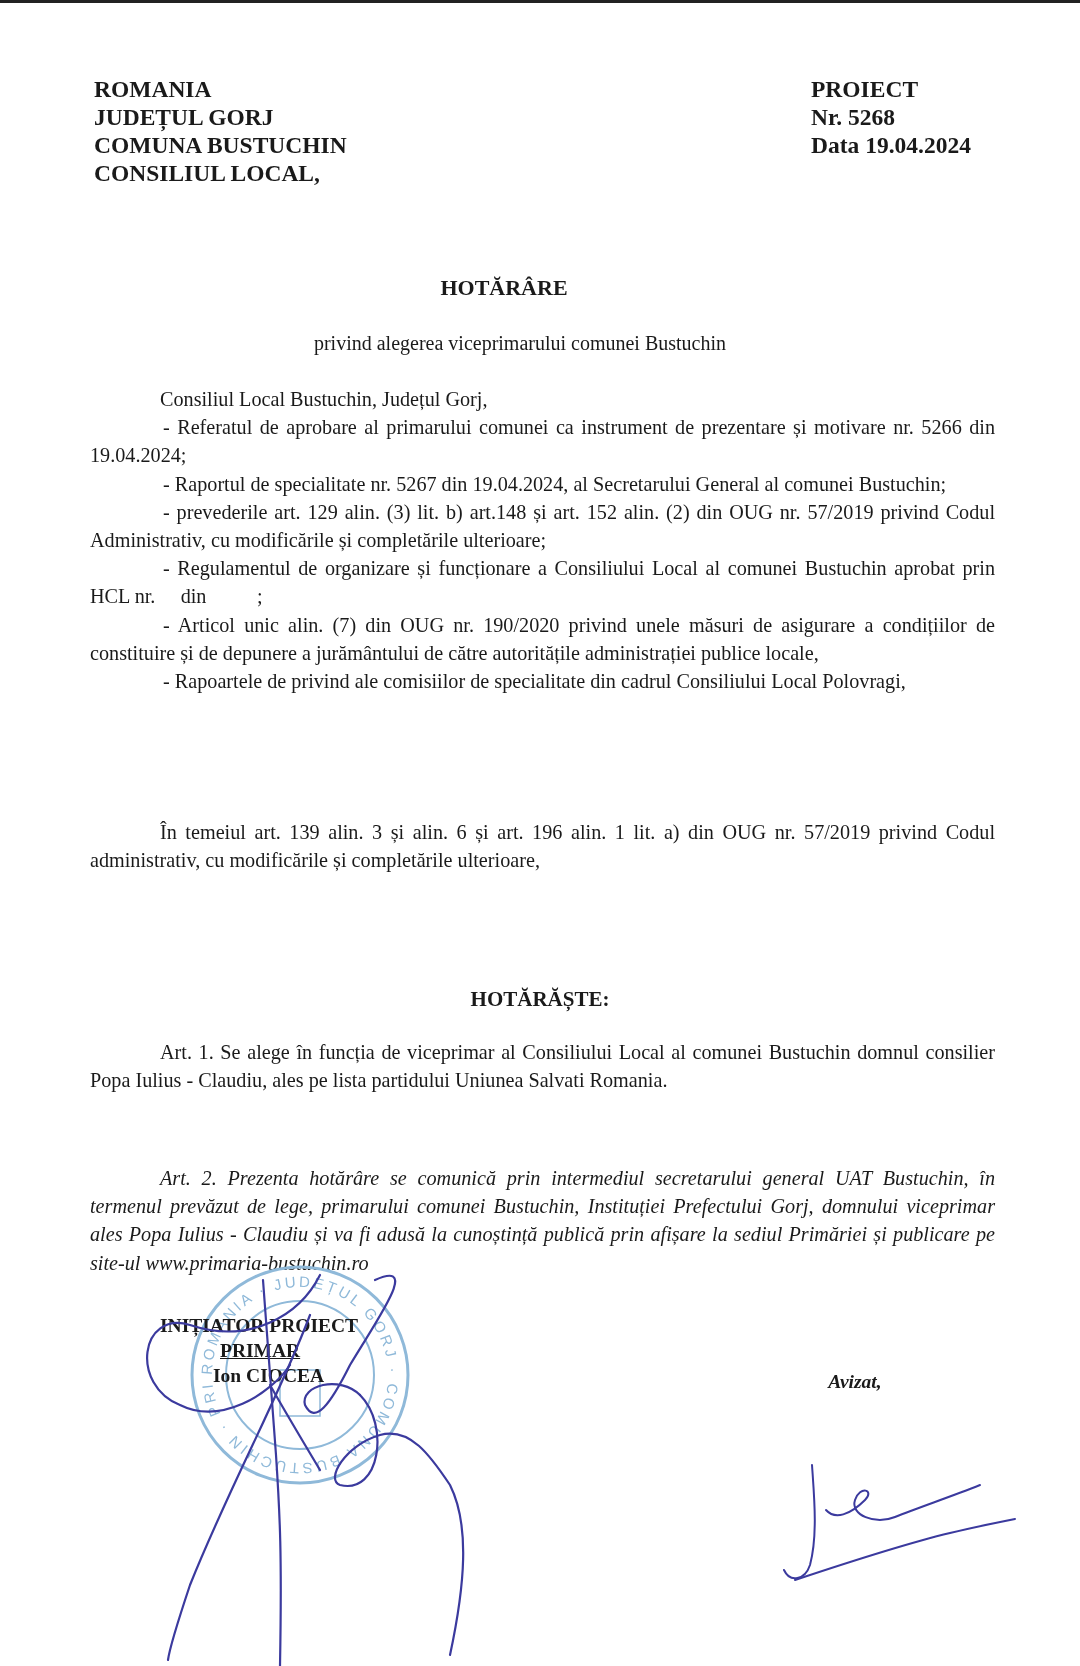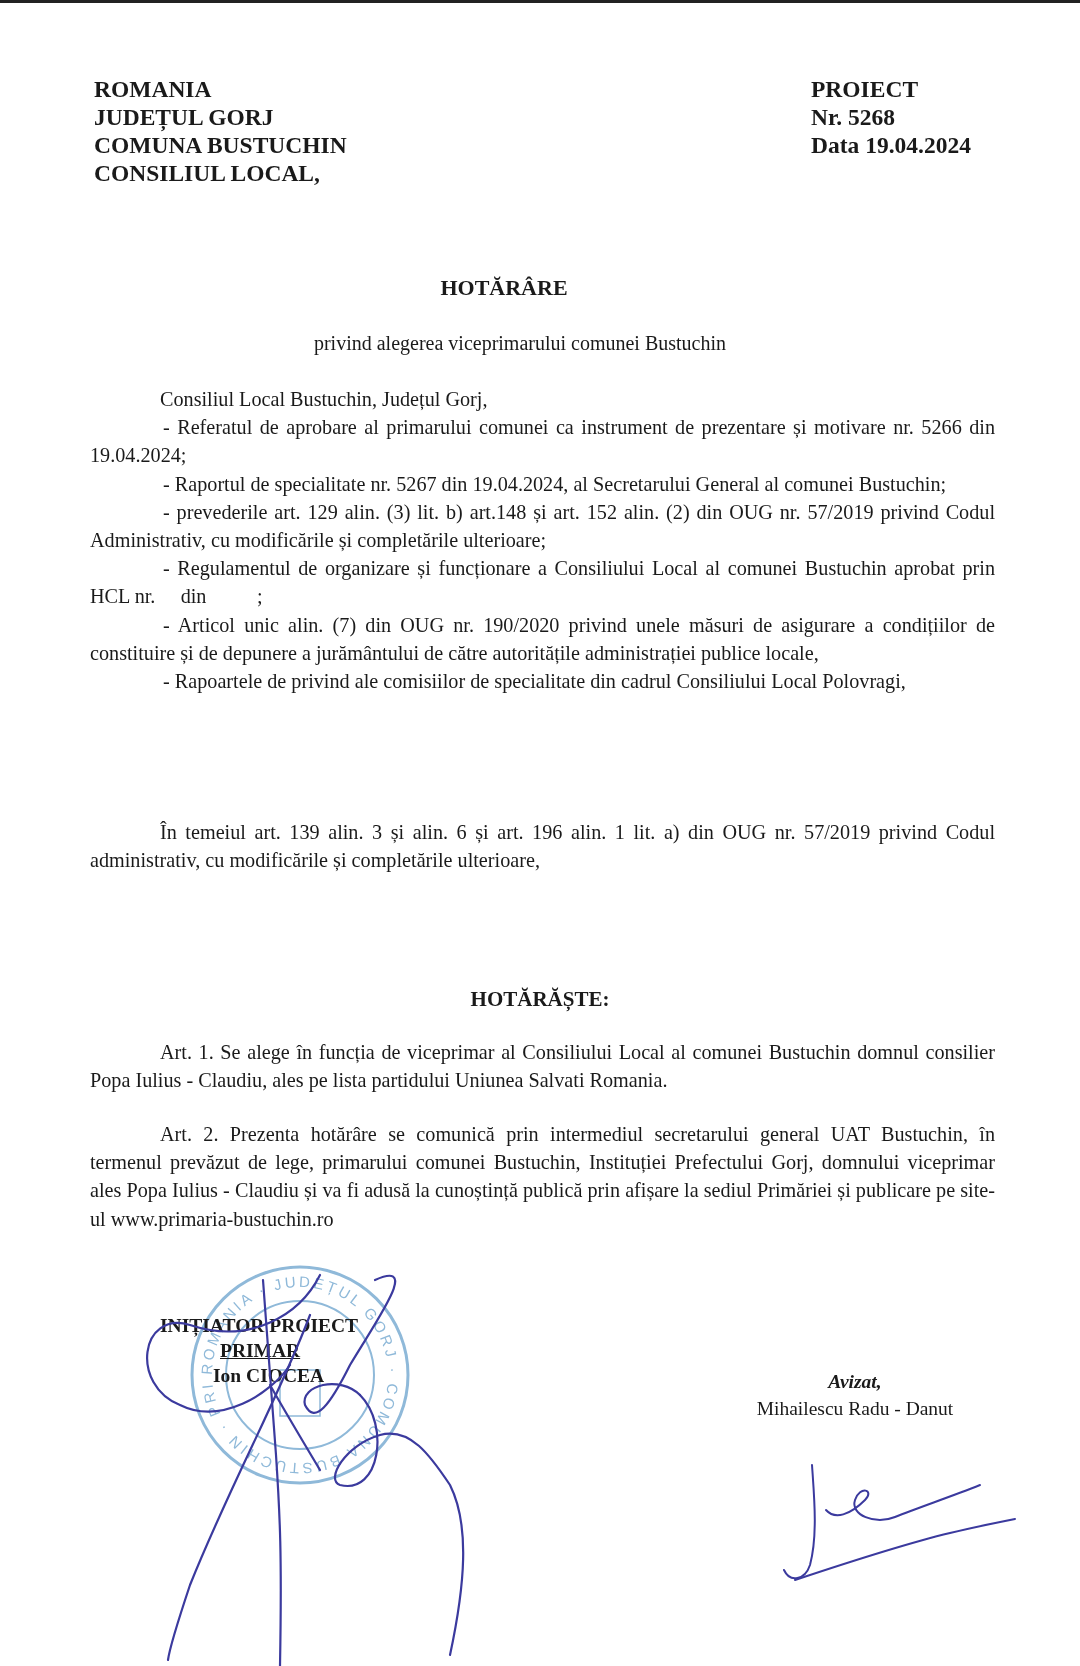--- a/index.html
+++ b/index.html
@@ -165,21 +165,21 @@
 <div class="body-block" style="top:818px;">
   <p class="indent">În temeiul art. 139 alin. 3 și alin. 6 și art. 196 alin. 1 lit. a) din OUG nr. 57/2019 privind Codul administrativ, cu modificările și completările ulterioare,</p>
 </div>
 
 <div class="decision-title">HOTĂRĂȘTE:</div>
 
 <div class="body-block" style="top:1038px;">
   <p class="indent">Art. 1. Se alege în funcția de viceprimar al Consiliului Local al comunei Bustuchin domnul consilier Popa Iulius - Claudiu, ales pe lista partidului Uniunea Salvati Romania.</p>
 </div>
 
-<div class="body-block" style="top:1120px;">
+<div class="body-block" style="top:1164px;font-style:italic;">
   <p class="indent">Art. 2. Prezenta hotărâre se comunică prin intermediul secretarului general UAT Bustuchin, în termenul prevăzut de lege, primarului comunei Bustuchin, Instituției Prefectului Gorj, domnului viceprimar ales Popa Iulius - Claudiu  și va fi adusă la cunoștință publică prin afișare la sediul Primăriei și publicare pe site-ul www.primaria-bustuchin.ro</p>
 </div>
 
 <svg class="stamp" viewBox="0 0 230 230">
   <defs>
     <path id="stampCircle" d="M115,115 m-88,0 a88,88 0 1,1 176,0 a88,88 0 1,1 -176,0"></path>
   </defs>
   <circle cx="115" cy="115" r="108" fill="none" stroke="#8fb9d9" stroke-width="3"></circle>
   <circle cx="115" cy="115" r="74" fill="none" stroke="#8fb9d9" stroke-width="2"></circle>
   <text font-size="15" fill="#8fb9d9" letter-spacing="3" font-family="Liberation Sans, sans-serif">
@@ -200,21 +200,20 @@
     <path d="M190,20 C170,60 120,90 60,70 C10,55 0,130 50,150 C90,170 140,140 160,110"></path>
     <path d="M140,130 C160,165 175,190 190,215"></path>
     <path d="M245,25 C290,5 250,60 220,110 C200,150 185,170 175,150 C170,130 210,120 230,140"></path>
     <path d="M230,140 C260,170 250,240 210,230 C195,225 215,190 250,180 C280,172 300,200 320,230 C340,270 335,330 320,400"></path>
     <path d="M180,60 C150,140 100,230 60,330 C50,360 40,390 38,405"></path>
   </g>
 </svg>
 
 <div class="avizat">
   <div class="av-title">Avizat,</div>
-  <div>Mihailescu Radu - Danut</div>
 </div>
 
 <svg class="sig2" viewBox="0 0 240 140">
   <g fill="none" stroke="#3b3a9e" stroke-width="2" stroke-linecap="round" stroke-linejoin="round">
     <path d="M32,10 C34,40 38,80 30,110 C25,125 10,128 4,115"></path>
     <path d="M46,55 C55,65 70,60 85,45 C95,35 80,30 75,45 C70,60 95,70 115,62 C140,52 170,42 200,30"></path>
     <path d="M15,125 C60,110 120,90 170,78 C195,72 215,68 235,64"></path>
   </g>
 </svg>
 

